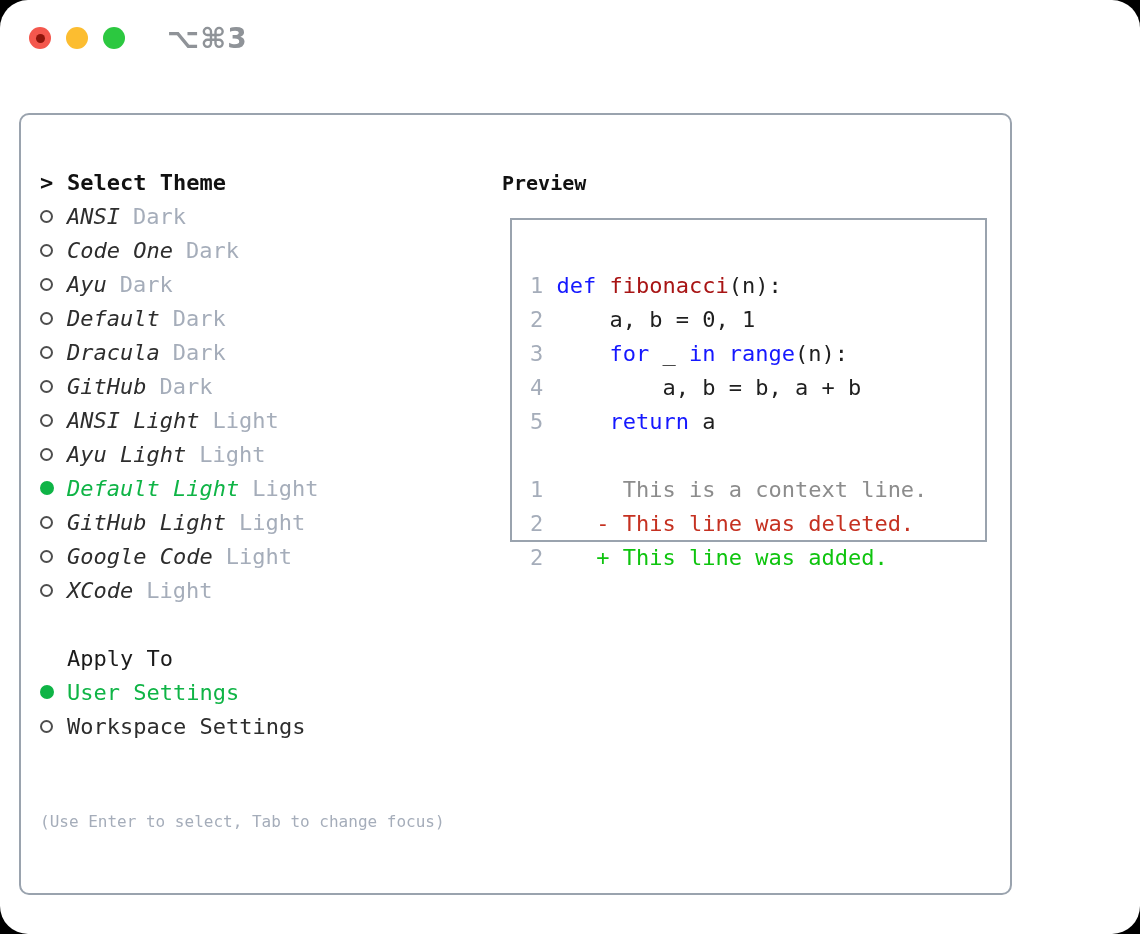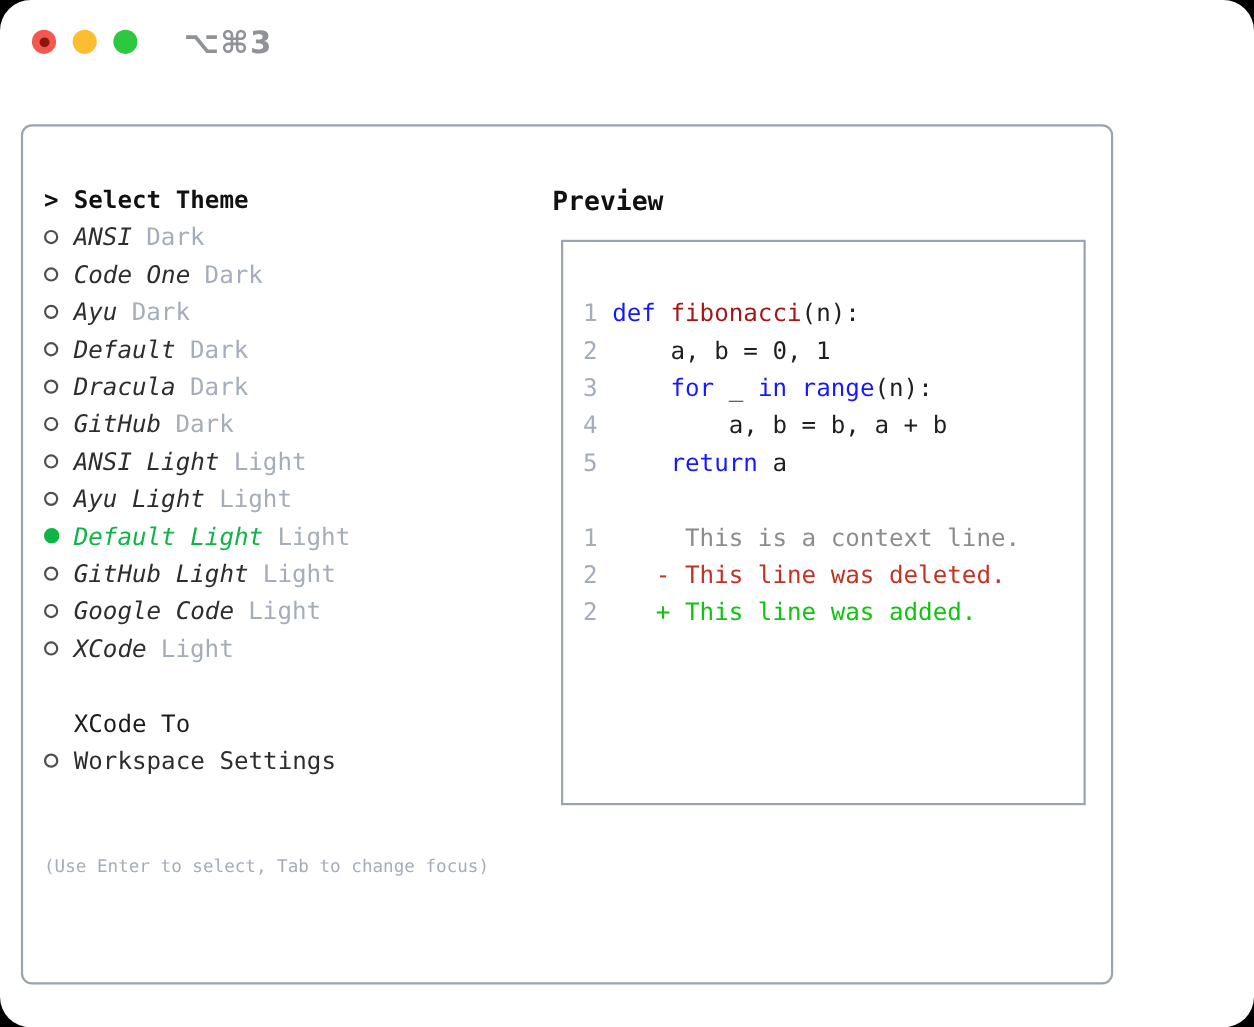--- a/index.html
+++ b/index.html
@@ -46,23 +46,23 @@
   .theme-variant { color:var(--muted_gray,#a5adba); margin-left:13px; }
   .option-label { color:#2d2d2d; }
   .option-row.selected .option-label { color:var(--selection_green,#0fb446); }
   .apply-heading { margin-top:34px; }
   .apply-title { color:#1b1b1b; }
   .hint {
     margin-top:54px; width:440px; font-size:16px; line-height:48px;
     color:var(--muted_gray,#a5adba); white-space:normal;
   }
   
-  .preview-title { position:absolute; left:481px; top:51px; font-size:24px; line-height:34px; font-weight:bold; color:#111; }
+  .preview-title { position:absolute; left:481px; top:51px; font-size:20px; line-height:34px; font-weight:bold; color:#111; }
   .preview-box {
-    position:absolute; left:489px; top:103px; width:477px; height:514px;
+    position:absolute; left:489px; top:103px; width:477px; height:324px;
     border:2px solid var(--frame_border_gray,#9aa3ae); box-sizing:border-box; background:#fff;
   }
   .code-area { position:absolute; left:18px; top:49px; font-size:22px; line-height:34px; white-space:pre; }
   .code-line { height:34px; }
   .lineno { display:inline-block; width:26.5px; color:var(--muted_gray,#a5adba); }
   .tok-def { color:#1f1f1f; }
   .tok-kw  { color:var(--keyword_blue,#1518ff); }
   .tok-fn  { color:var(--function_red,#a81414); }
   .diff-context { color:#8c8c8c; }
   .diff-deleted { color:var(--diff_deleted_red,#c53121); }
@@ -98,24 +98,25 @@
           <div class="row theme-item"><span class="marker"><span class="radio"></span></span><span class="theme-name">GitHub</span><span class="theme-variant">Dark</span></div>
           <div class="row theme-item"><span class="marker"><span class="radio"></span></span><span class="theme-name">ANSI Light</span><span class="theme-variant">Light</span></div>
           <div class="row theme-item"><span class="marker"><span class="radio"></span></span><span class="theme-name">Ayu Light</span><span class="theme-variant">Light</span></div>
           <div class="row theme-item selected"><span class="marker"><span class="radio on"></span></span><span class="theme-name">Default Light</span><span class="theme-variant">Light</span></div>
           <div class="row theme-item"><span class="marker"><span class="radio"></span></span><span class="theme-name">GitHub Light</span><span class="theme-variant">Light</span></div>
           <div class="row theme-item"><span class="marker"><span class="radio"></span></span><span class="theme-name">Google Code</span><span class="theme-variant">Light</span></div>
           <div class="row theme-item"><span class="marker"><span class="radio"></span></span><span class="theme-name">XCode</span><span class="theme-variant">Light</span></div>
         </div>
 
       <div class="row apply-heading">
-        <span class="marker"></span><span class="apply-title">XCode To</span>
+        <span class="marker"></span><span class="apply-title">Apply To</span>
       </div>
 
       <div id="apply-list">
+          <div class="row option-row selected"><span class="marker"><span class="radio on"></span></span><span class="option-label">User Settings</span></div>
           <div class="row option-row"><span class="marker"><span class="radio"></span></span><span class="option-label">Workspace Settings</span></div>
         </div>
 
       <div class="hint">(Use Enter to select, Tab to change focus)</div>
     </div>
 
     <div class="preview-title">Preview</div>
 
     <div class="preview-box">
       <div class="code-area" id="code-area"><div class="code-line"><span class="lineno">1</span><span class="tok-kw">def</span><span class="tok-def"> </span><span class="tok-fn">fibonacci</span><span class="tok-def">(n):</span></div><div class="code-line"><span class="lineno">2</span><span class="tok-def">    a, b = 0, 1</span></div><div class="code-line"><span class="lineno">3</span><span class="tok-def">    </span><span class="tok-kw">for</span><span class="tok-def"> _ </span><span class="tok-kw">in</span><span class="tok-def"> </span><span class="tok-kw">range</span><span class="tok-def">(n):</span></div><div class="code-line"><span class="lineno">4</span><span class="tok-def">        a, b = b, a + b</span></div><div class="code-line"><span class="lineno">5</span><span class="tok-def">    </span><span class="tok-kw">return</span><span class="tok-def"> a</span></div><div class="code-line blank"></div><div class="code-line diff-context"><span class="lineno">1</span><span class="diff-text">     This is a context line.</span></div><div class="code-line diff-deleted"><span class="lineno">2</span><span class="diff-text">   - This line was deleted.</span></div><div class="code-line diff-added"><span class="lineno">2</span><span class="diff-text">   + This line was added.</span></div></div>

